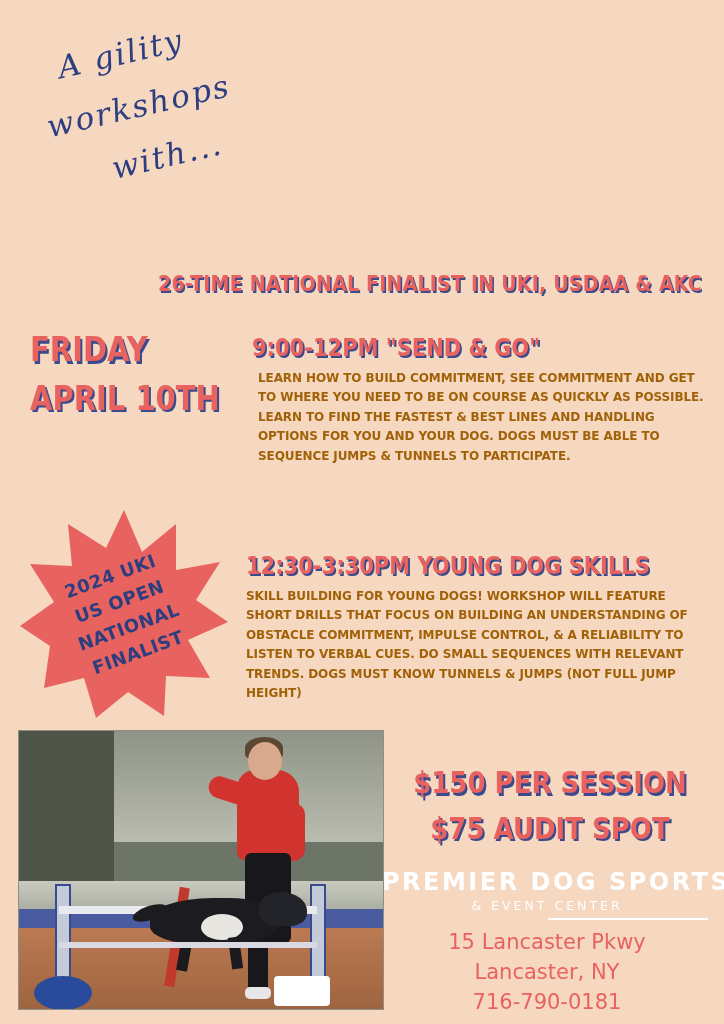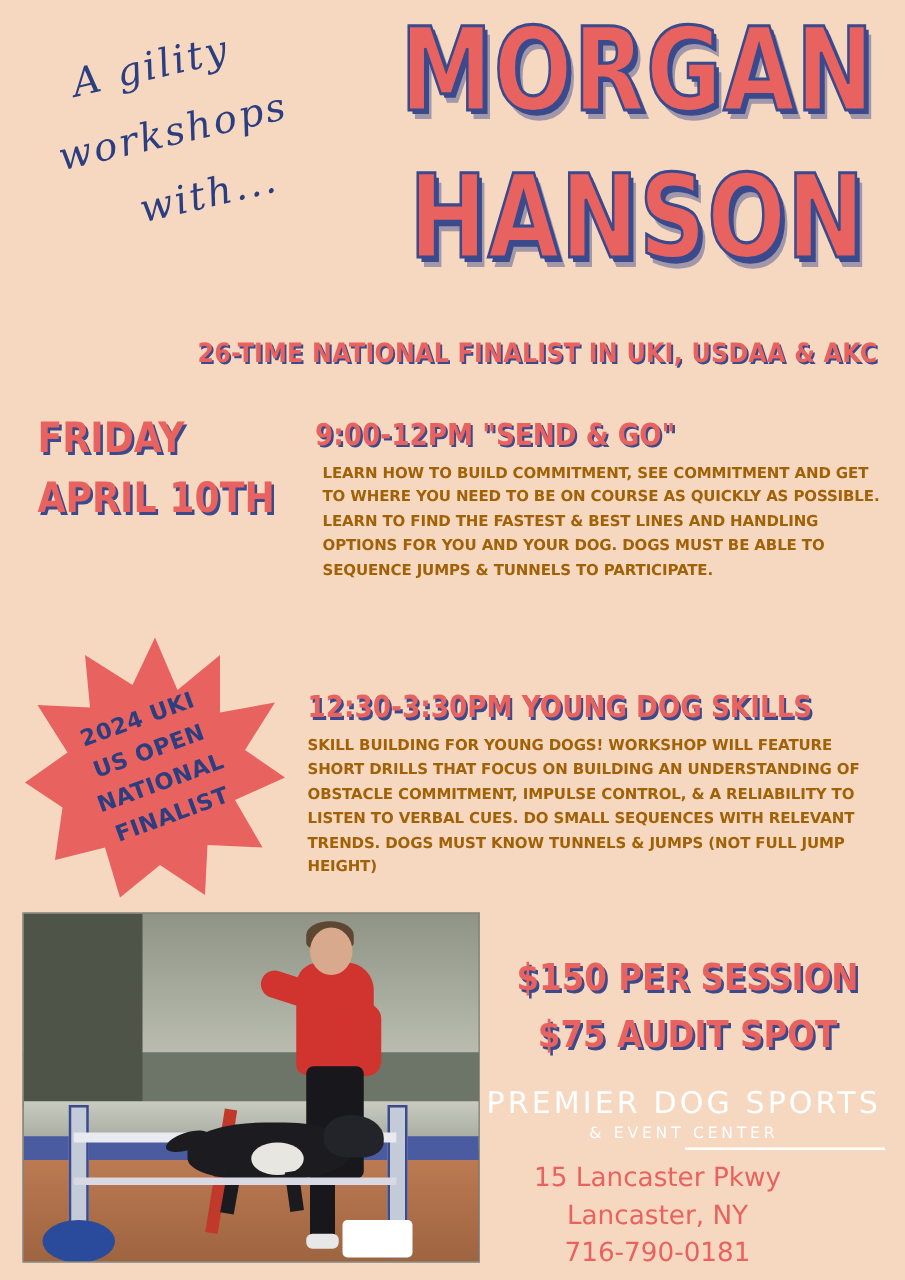--- a/index.html
+++ b/index.html
@@ -211,21 +211,21 @@
   .brand {
     position: absolute;
     left: 382px;
     top: 868px;
     width: 330px;
     text-align: center;
     color: #ffffff;
   }
   .brand-main {
     font-family: "DejaVu Sans", sans-serif;
-    font-weight: normal;
+    font-weight: bold;
     font-size: 24px;
     letter-spacing: 2.5px;
     white-space: nowrap;
   }
   .brand-sub {
     margin-top: 2px;
     font-family: "DejaVu Sans", sans-serif;
     font-size: 12.5px;
     letter-spacing: 3px;
     white-space: nowrap;
@@ -234,45 +234,41 @@
   .brand-rule {
     position: absolute;
     left: 548px;
     top: 918px;
     width: 160px;
     height: 2px;
     background: #ffffff;
   }
   .address {
     position: absolute;
-    left: 361px;
+    left: 382px;
     top: 928px;
     width: 330px;
     text-align: center;
     color: #e8635f;
     font-family: "DejaVu Sans", sans-serif;
     font-size: 21px;
     line-height: 1.42;
   }
 </style>
 </head>
 <body>
 
 <div class="poster">
 
   <div class="script-block">
     <div class="script-line l1">A gility</div>
     <div class="script-line l2">workshops</div>
     <div class="script-line l3">with...</div>
   </div>
 
-  <div class="name-wrap">
-    <div class="bigname">MORGAN</div>
-    <div class="bigname second">HANSON</div>
-  </div>
 
   <div class="subtitle">26-TIME NATIONAL FINALIST IN UKI, USDAA &amp; AKC</div>
 
   <div class="date-block">
     <div>FRIDAY</div>
     <div>APRIL 10TH</div>
   </div>
 
   <div class="badge">
     <svg viewBox="0 0 212 212" width="212" height="212">

